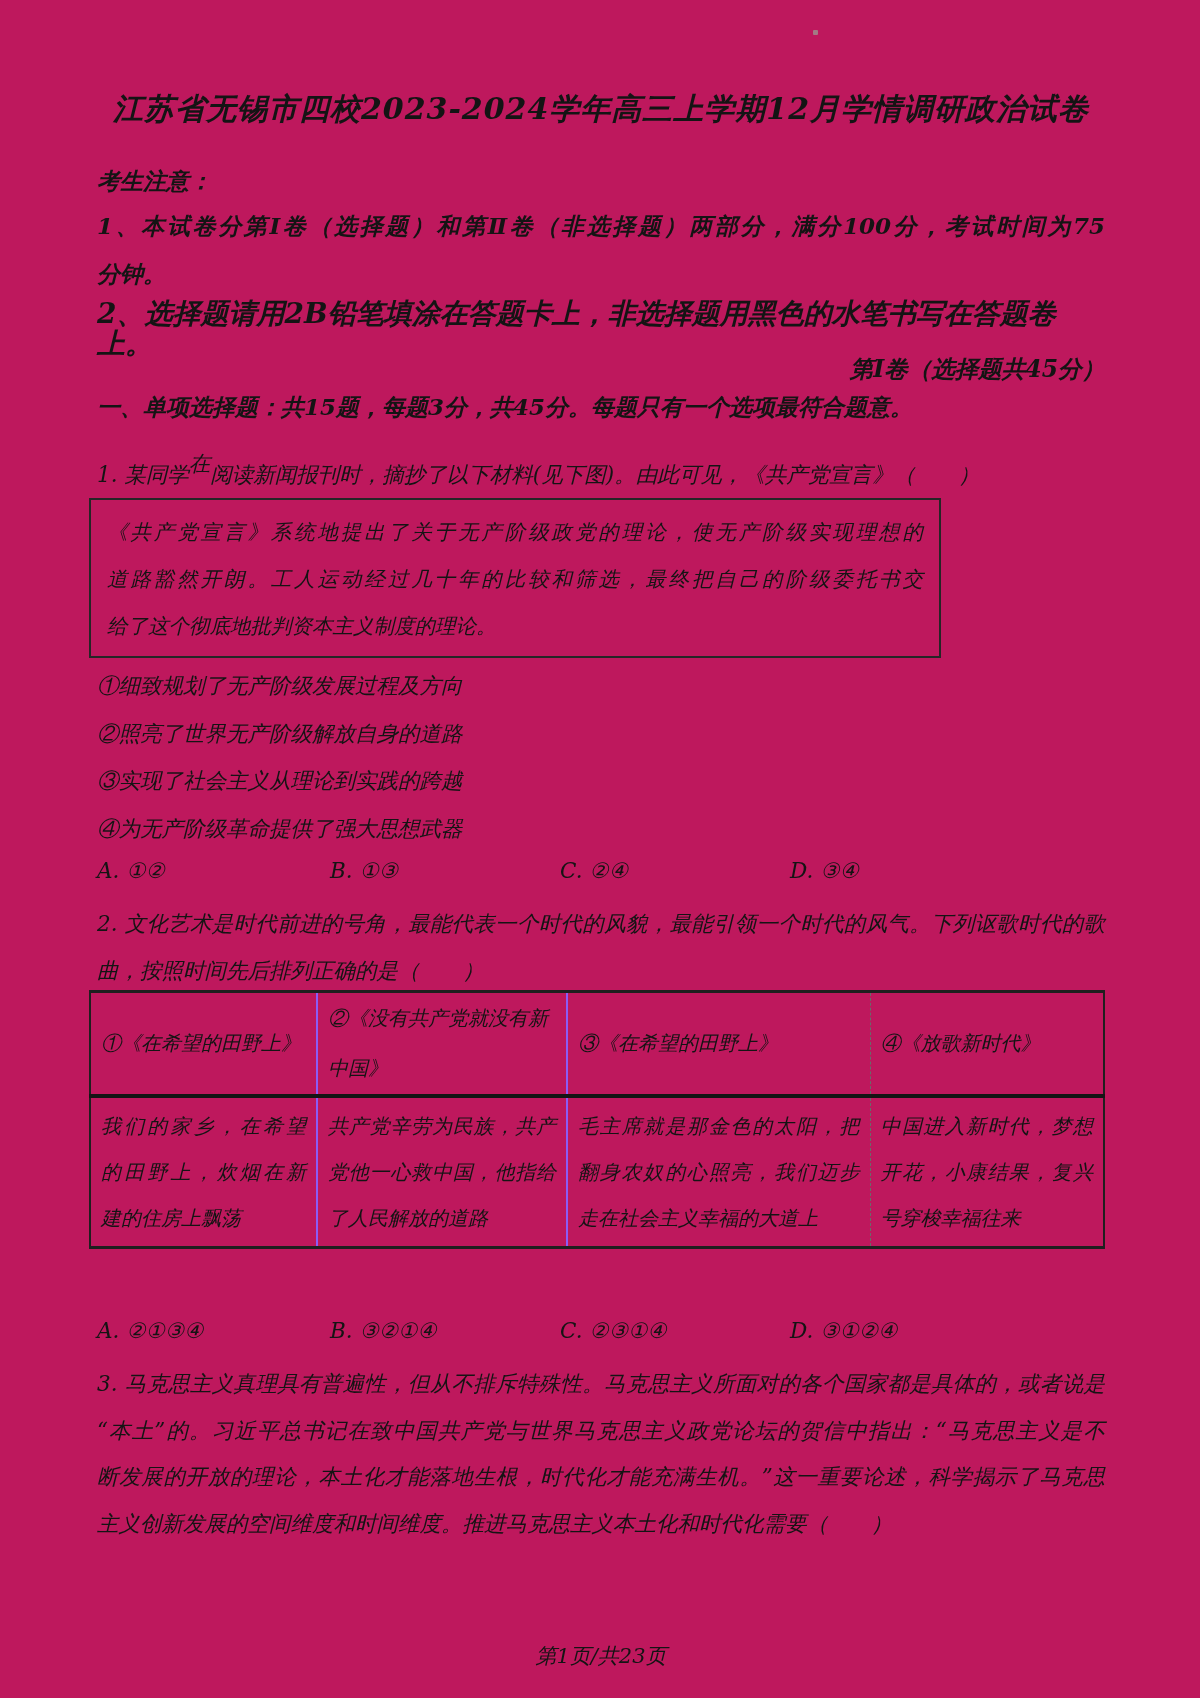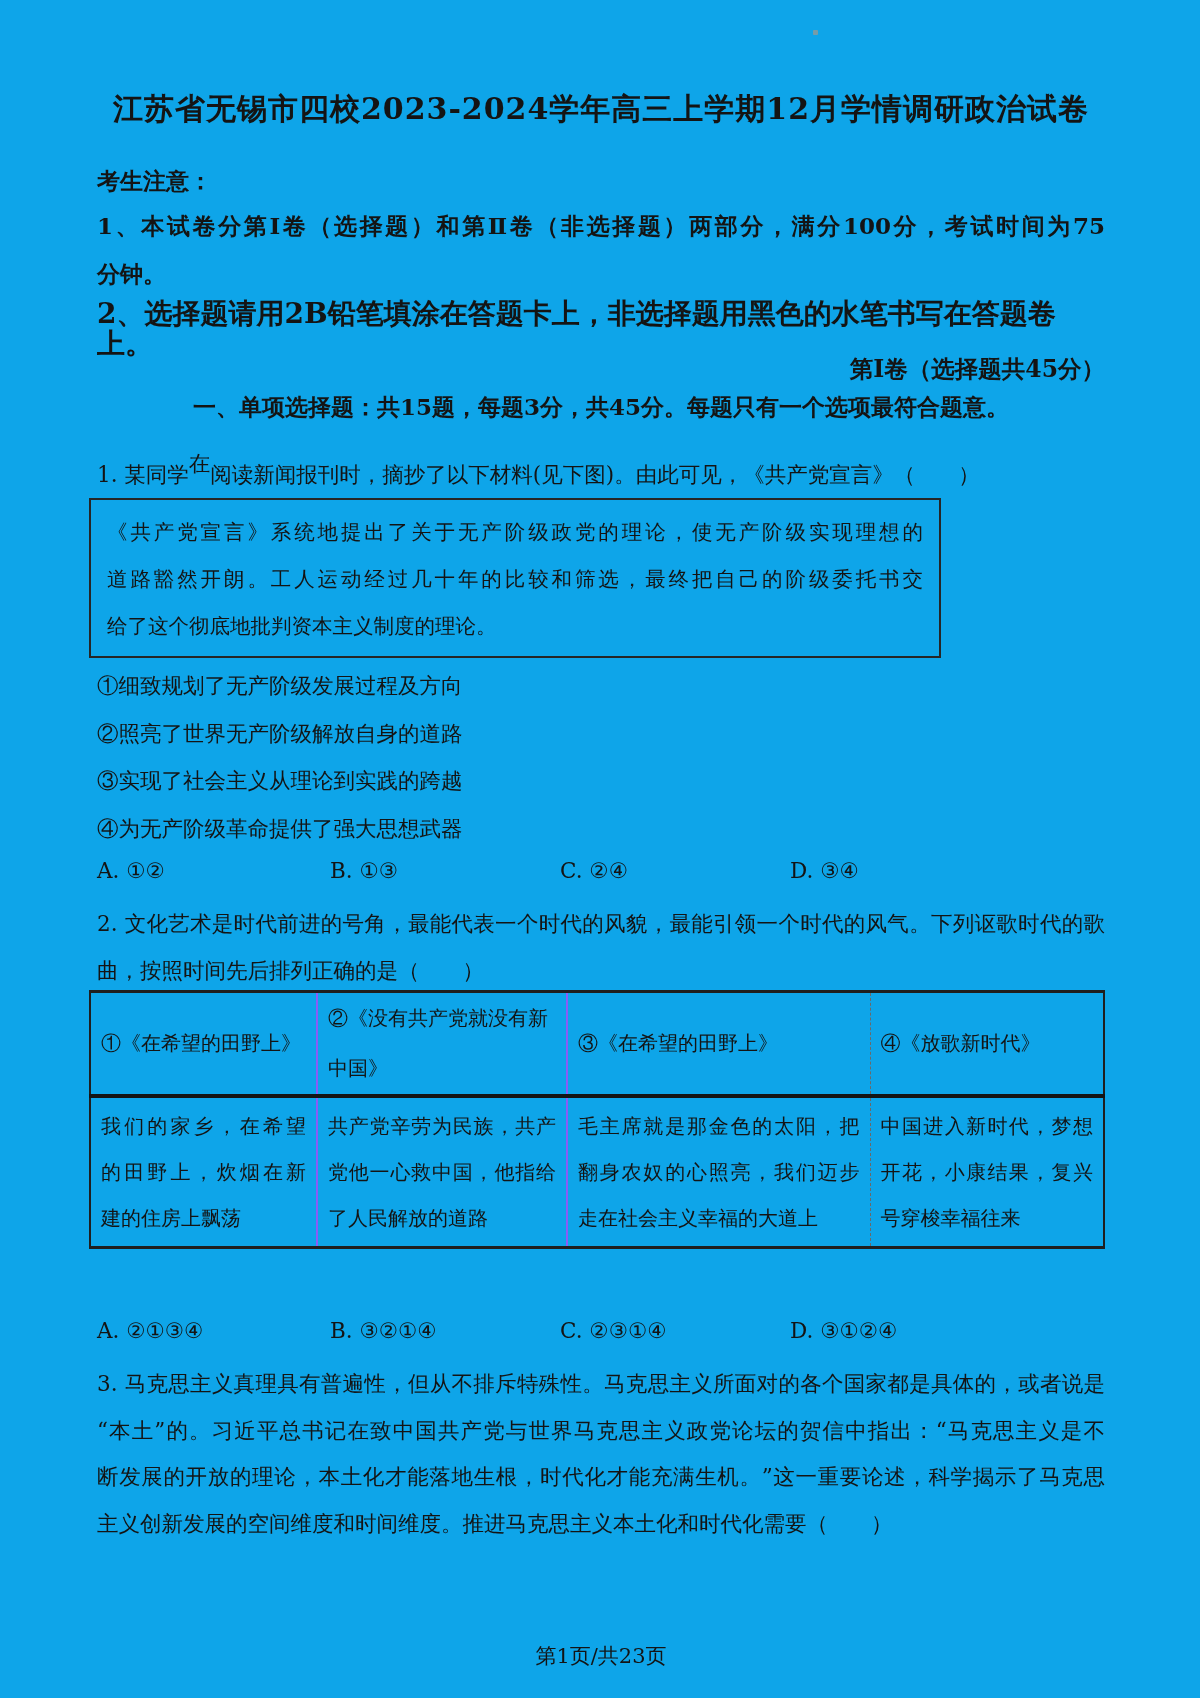--- a/index.html
+++ b/index.html
@@ -1,36 +1,37 @@
 <!DOCTYPE html>
 <html><head>
 <meta charset="utf-8">
 <style>
   html,body{margin:0;padding:0;background:#ffffff;}
   .page{
     position:relative;
     width:1200px;height:1698px;
-    background:#0ea5e9;
+    background:#be185d;
     color:#141414;
     font-family:"DejaVu Serif","Liberation Serif",serif;
     overflow:hidden;
+    font-style:italic;
   }
   .abs{position:absolute;}
   .content-left{left:97px;width:1008px;}
   .bold{font-weight:bold;}
   .center{text-align:center;}
   .jline{display:block;text-align:justify;text-align-last:justify;}
   .lline{display:block;text-align:left;}
 
   .title{top:88px;font-size:30px;line-height:42px;letter-spacing:1px;}
   .notice-heading{top:158px;font-size:23px;margin-top:8px;}
   .notice1{top:202px;font-size:23px;line-height:48px;}
   .notice2{top:299px;font-size:28px;line-height:30px;}
   .part1-heading{top:353px;font-size:23.5px;text-align:right;}
-  .section-heading{top:392px;font-size:23px;text-align:center;}
+  .section-heading{top:392px;font-size:23px;}
 
   .q-stem{font-size:21.5px;line-height:46.5px;}
   .q1-stem{top:452px;}
   .raised{position:relative;top:-11px;}
 
   .material-box{
     left:89px;top:498px;width:852px;height:160px;
     border:2px solid #262626;
     box-sizing:border-box;
     font-size:20.5px;line-height:47px;

